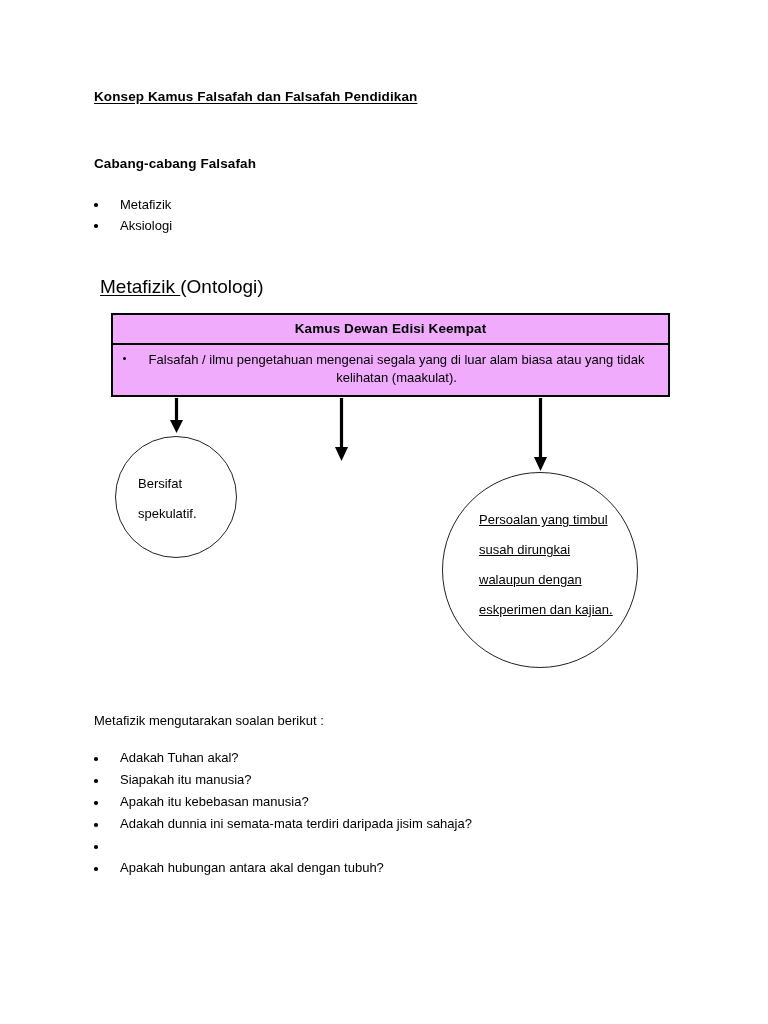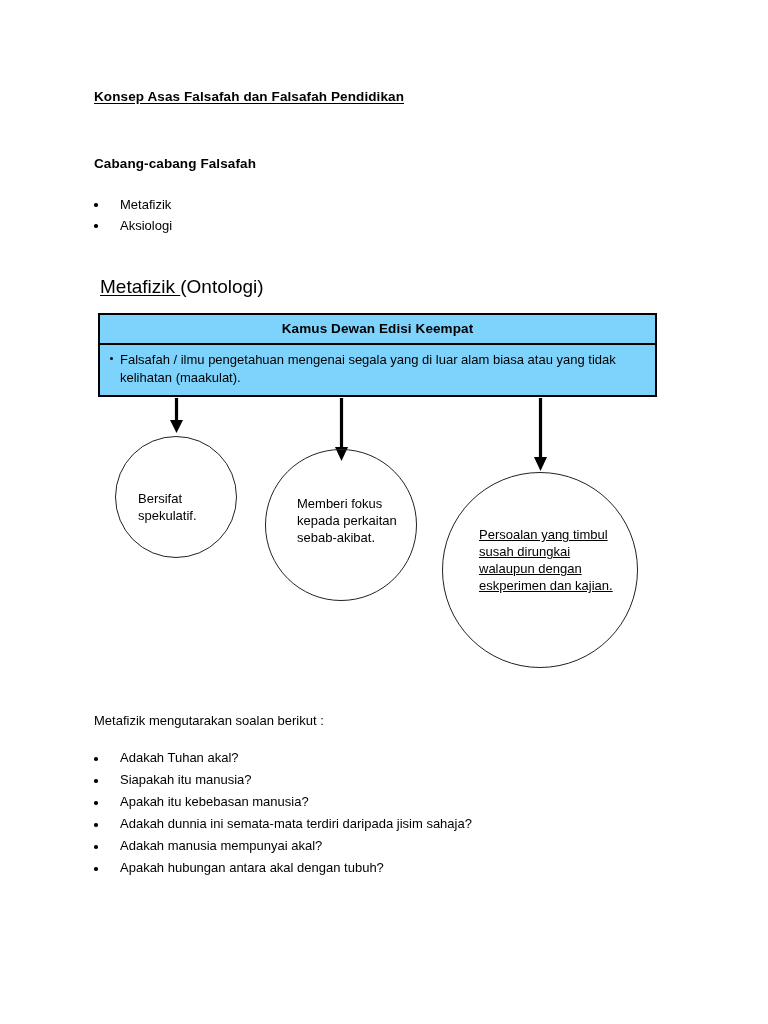--- a/index.html
+++ b/index.html
@@ -84,26 +84,26 @@
     white-space: nowrap;
   }
   .sub-label .underlined {
     text-decoration: underline;
     text-underline-offset: 2px;
   }
 
   
   .def-box {
     position: absolute;
-    left: 98px;
+    left: 111px;
     top: 313px;
     width: 559px;
     border: 2.5px solid #000;
     box-sizing: border-box;
-    background: #7dd3fc;
+    background: #f0abfc;
   }
   .def-box-header {
     border-bottom: 2.5px solid #000;
     text-align: center;
     font-size: 13.5px;
     font-weight: bold;
     padding: 6px 0 7px 0;
     letter-spacing: 0.1px;
   }
   .def-box-body {
@@ -117,42 +117,42 @@
     left: 10px;
     top: 12px;
     width: 3px;
     height: 3px;
     border-radius: 50%;
     background: #000;
   }
   .def-box-body .body-text {
     display: block;
     padding-left: 12px;
+    text-align: center;
   }
 
   
   .arrow {
     position: absolute;
   }
   .arrow svg { display: block; }
 
   
   .circle {
     position: absolute;
     border: 1.4px solid #222;
     border-radius: 50%;
     box-sizing: border-box;
     background: transparent;
   }
   .circle .circle-text {
     position: absolute;
     font-size: 13px;
-    line-height: 17px;
+    line-height: 30px;
     white-space: pre-line;
-    margin-top: 21px;
   }
 
   #circle-1 { left: 115px; top: 436px; width: 122px; height: 122px; }
   #circle-1 .circle-text { left: 22px; top: 32px; width: 90px; }
 
   #circle-2 { left: 265px; top: 449px; width: 152px; height: 152px; }
   #circle-2 .circle-text { left: 31px; top: 24px; width: 110px; }
 
   #circle-3 { left: 442px; top: 472px; width: 196px; height: 196px; }
   #circle-3 .circle-text { left: 36px; top: 32px; width: 135px; text-decoration: underline; }
@@ -191,21 +191,21 @@
   .question-item .question-label {
     display: inline-block;
     padding-left: 26px;
   }
 </style>
 </head>
 <body>
 
 <div class="page">
 
-  <div class="doc-title">Konsep Asas Falsafah dan Falsafah Pendidikan</div>
+  <div class="doc-title">Konsep Kamus Falsafah dan Falsafah Pendidikan</div>
 
   <div class="section-heading">Cabang-cabang Falsafah</div>
 
   <div class="branch-col left">
     <div class="branch-item">
       <span class="bullet-dot"></span>
       <span class="branch-label">Metafizik</span>
     </div>
     <div class="branch-item">
       <span class="bullet-dot"></span>
@@ -242,23 +242,20 @@
     <svg width="17" height="74" viewBox="0 0 17 74">
       <line x1="8.5" y1="0" x2="8.5" y2="62" stroke="#000" stroke-width="3.2"></line>
       <polygon points="8.5,73 2,59 15,59" fill="#000"></polygon>
     </svg>
   </div>
 
   <div class="circle" id="circle-1">
     <span class="circle-text">Bersifat spekulatif.</span>
   </div>
 
-  <div class="circle" id="circle-2">
-    <span class="circle-text">Memberi fokus kepada perkaitan sebab-akibat.</span>
-  </div>
 
   <div class="circle" id="circle-3">
     <span class="circle-text">Persoalan yang timbul susah dirungkai walaupun dengan eskperimen dan kajian.</span>
   </div>
 
   <div class="questions-intro">Metafizik mengutarakan soalan berikut :</div>
 
   <div class="questions-list">
     <div class="question-item">
       <span class="bullet-dot"></span>
@@ -271,21 +268,20 @@
     <div class="question-item">
       <span class="bullet-dot"></span>
       <span class="question-label">Apakah itu kebebasan manusia?</span>
     </div>
     <div class="question-item">
       <span class="bullet-dot"></span>
       <span class="question-label">Adakah dunnia ini semata-mata terdiri daripada jisim sahaja?</span>
     </div>
     <div class="question-item">
       <span class="bullet-dot"></span>
-      <span class="question-label">Adakah manusia mempunyai akal?</span>
     </div>
     <div class="question-item">
       <span class="bullet-dot"></span>
       <span class="question-label">Apakah hubungan antara akal dengan tubuh?</span>
     </div>
   </div>
 
 </div>
 
 </body></html>

